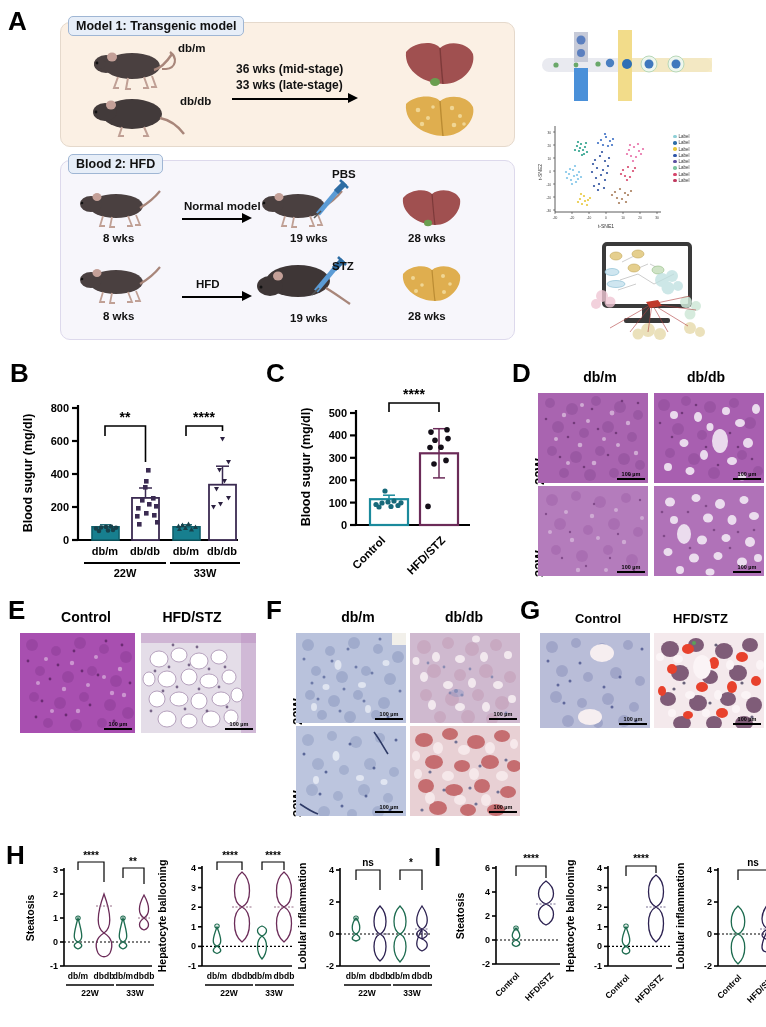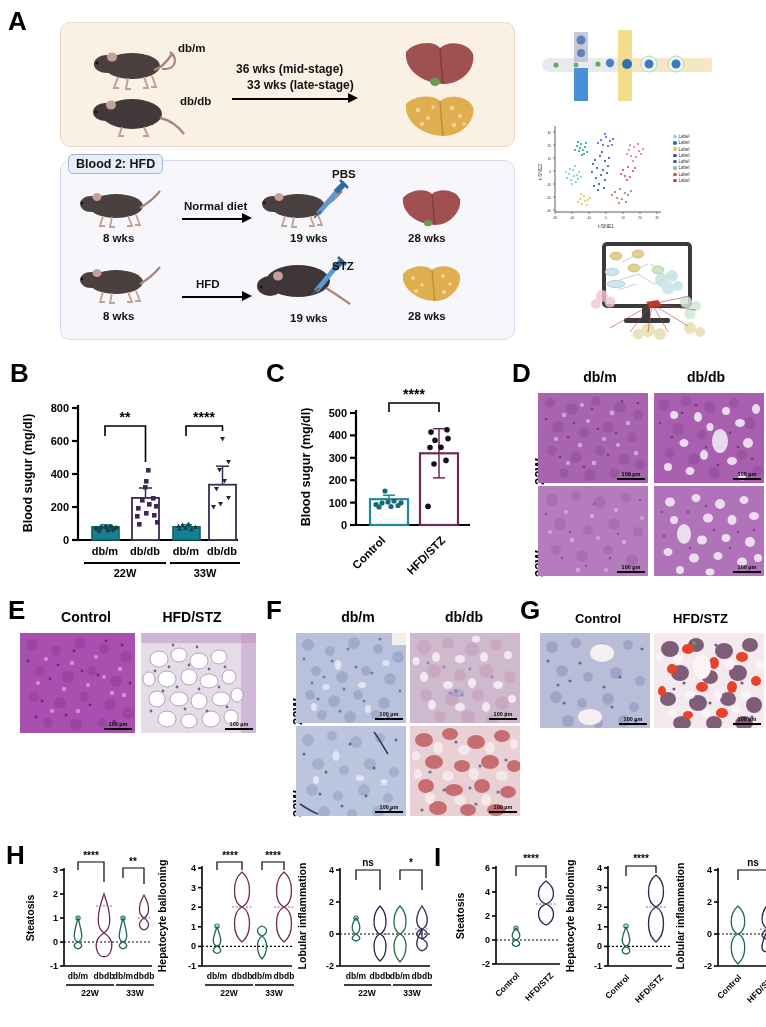--- a/index.html
+++ b/index.html
@@ -63,20 +63,21 @@
   .scalebar-text { font-size:5.5px; font-weight:bold; color:#000; line-height:1; display:block; }
   .scalebar-line { height:2px; background:#000; width:28px; margin-top:1px; }
 </style>
 </head>
 <body>
 
 <div id="panelA">
   <div class="panel-letter" style="left:8px; top:8px;">A</div>
 
   <div class="model-box model1-box"></div>
+  <div class="model-tag tag1">Model 1: Transgenic model</div>
 
   <div class="model-box model2-box"></div>
   <div class="model-tag tag2">Blood 2: HFD</div>
 
   <svg class="mouse" style="left:92px; top:44px;" width="90" height="48" viewBox="0 0 90 48">
     <path d="M78 8 C86 14, 84 24, 74 25 L70 25" stroke="#a8867a" stroke-width="2.2" fill="none"></path>
     <ellipse cx="40" cy="22" rx="28" ry="13" fill="#4a4040"></ellipse>
     <ellipse cx="14" cy="20" rx="12" ry="9" fill="#4a4040"></ellipse>
     <ellipse cx="8" cy="20" rx="6" ry="5" fill="#4a4040"></ellipse>
     <circle cx="5" cy="19" r="1.4" fill="#111"></circle>
@@ -94,21 +95,21 @@
     <ellipse cx="13" cy="16" rx="12" ry="9" fill="#423a3a"></ellipse>
     <circle cx="4" cy="16" r="1.4" fill="#111"></circle>
     <ellipse cx="19" cy="9" rx="5" ry="4.5" fill="#c4a098"></ellipse>
     <path d="M68 22 C78 24, 86 30, 92 38" stroke="#a8867a" stroke-width="2.4" fill="none"></path>
     <path d="M30 31 L27 40 L32 40" stroke="#c0a095" stroke-width="2" fill="none"></path>
     <path d="M52 31 L56 40 L51 40" stroke="#c0a095" stroke-width="2" fill="none"></path>
   </svg>
   <div class="lbl" style="left:180px; top:95px;">db/db</div>
 
   <div class="lbl" style="left:236px; top:62px; font-size:12px;">36 wks (mid-stage)</div>
-  <div class="lbl" style="left:236px; top:78px; font-size:12px;margin-left:11px;">33 wks (late-stage)</div>
+  <div class="lbl" style="left:236px; top:78px; font-size:12px;">33 wks (late-stage)</div>
   <div class="arrow-line" style="left:232px; top:98px; width:118px;"></div>
   <div class="arrow-head" style="left:348px; top:93px;"></div>
 
   <svg class="liver" style="left:400px; top:38px;" width="78" height="52" viewBox="0 0 78 52">
     <path d="M6 14 C14 4, 34 2, 40 10 C48 2, 68 4, 73 16 C76 30, 62 46, 44 46 C26 46, 4 34, 6 14 Z" fill="#a05050"></path>
     <path d="M40 10 C41 24, 42 38, 43 46" stroke="#7d3a3a" stroke-width="1.4" fill="none"></path>
     <ellipse cx="35" cy="44" rx="5" ry="4" fill="#6a9e4f"></ellipse>
   </svg>
   <svg class="liver" style="left:400px; top:92px;" width="78" height="50" viewBox="0 0 78 50">
     <path d="M6 12 C14 3, 34 2, 40 9 C48 2, 68 3, 73 15 C76 28, 62 44, 44 44 C26 44, 4 32, 6 12 Z" fill="#dfae4f"></path>
@@ -128,21 +129,21 @@
     <ellipse cx="13" cy="16" rx="11" ry="8" fill="#4a4040"></ellipse>
     <circle cx="4" cy="15" r="1.3" fill="#111"></circle>
     <ellipse cx="19" cy="9" rx="4.5" ry="4" fill="#c4a098"></ellipse>
     <path d="M62 20 C72 14, 78 8, 82 3" stroke="#a8867a" stroke-width="2.2" fill="none"></path>
     <path d="M25 28 L22 38 L27 38" stroke="#c0a095" stroke-width="1.8" fill="none"></path>
     <path d="M34 29 L32 39 L37 39" stroke="#c0a095" stroke-width="1.8" fill="none"></path>
     <path d="M50 28 L54 38 L49 38" stroke="#c0a095" stroke-width="1.8" fill="none"></path>
     <path d="M58 27 L62 37 L57 37" stroke="#c0a095" stroke-width="1.8" fill="none"></path>
   </svg>
   <div class="lbl" style="left:103px; top:232px;">8 wks</div>
-  <div class="lbl" style="left:184px; top:200px;">Normal diet</div>
+  <div class="lbl" style="left:184px; top:200px;">Normal model</div>
   <div class="arrow-line" style="left:182px; top:218px; width:62px;"></div>
   <div class="arrow-head" style="left:242px; top:213px;"></div>
 
   <svg class="mouse" style="left:258px; top:188px;" width="90" height="42" viewBox="0 0 90 42">
     <ellipse cx="40" cy="18" rx="27" ry="12" fill="#4a4040"></ellipse>
     <ellipse cx="15" cy="16" rx="11" ry="8" fill="#4a4040"></ellipse>
     <circle cx="6" cy="15" r="1.3" fill="#111"></circle>
     <ellipse cx="21" cy="9" rx="4.5" ry="4" fill="#c4a098"></ellipse>
     <path d="M64 20 C74 14, 80 8, 84 3" stroke="#a8867a" stroke-width="2.2" fill="none"></path>
     <path d="M27 28 L24 38 L29 38" stroke="#c0a095" stroke-width="1.8" fill="none"></path>

